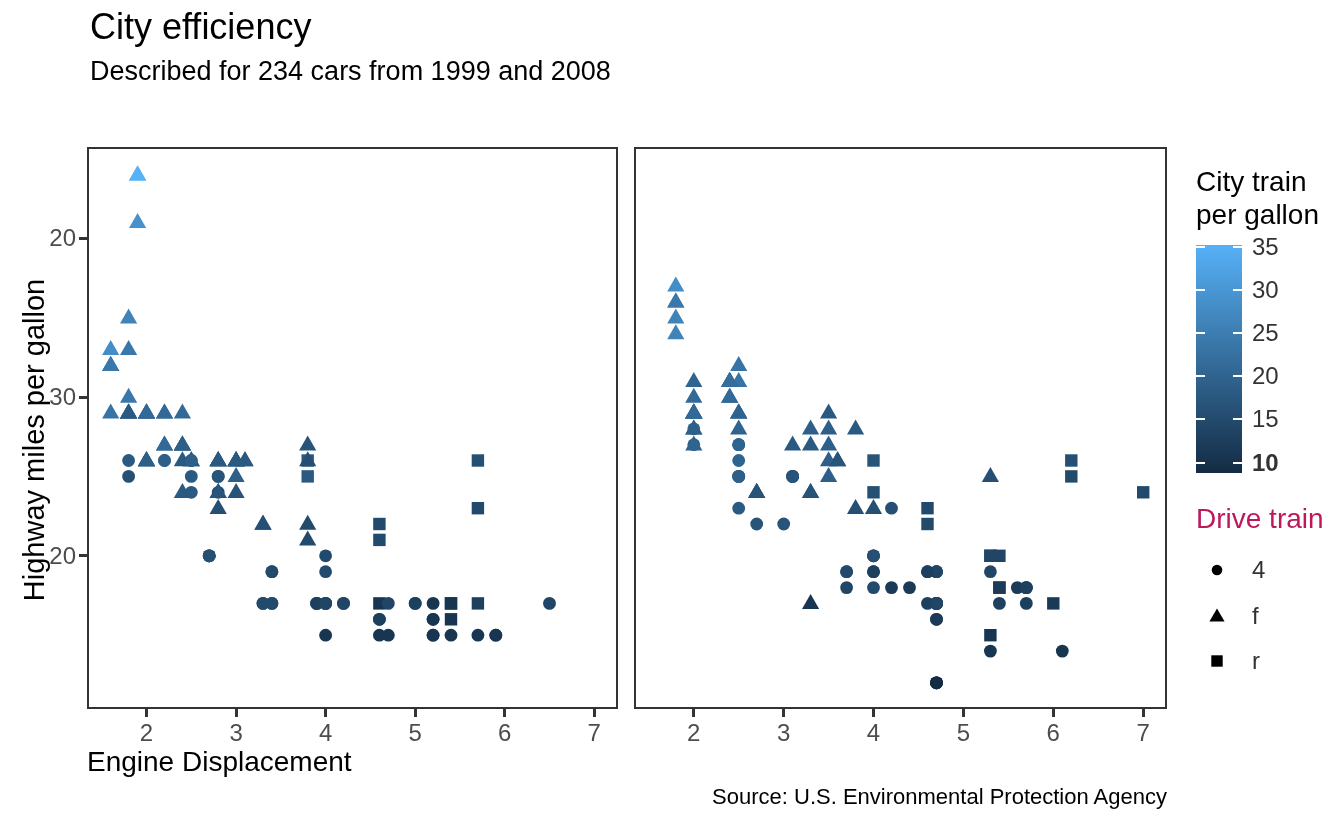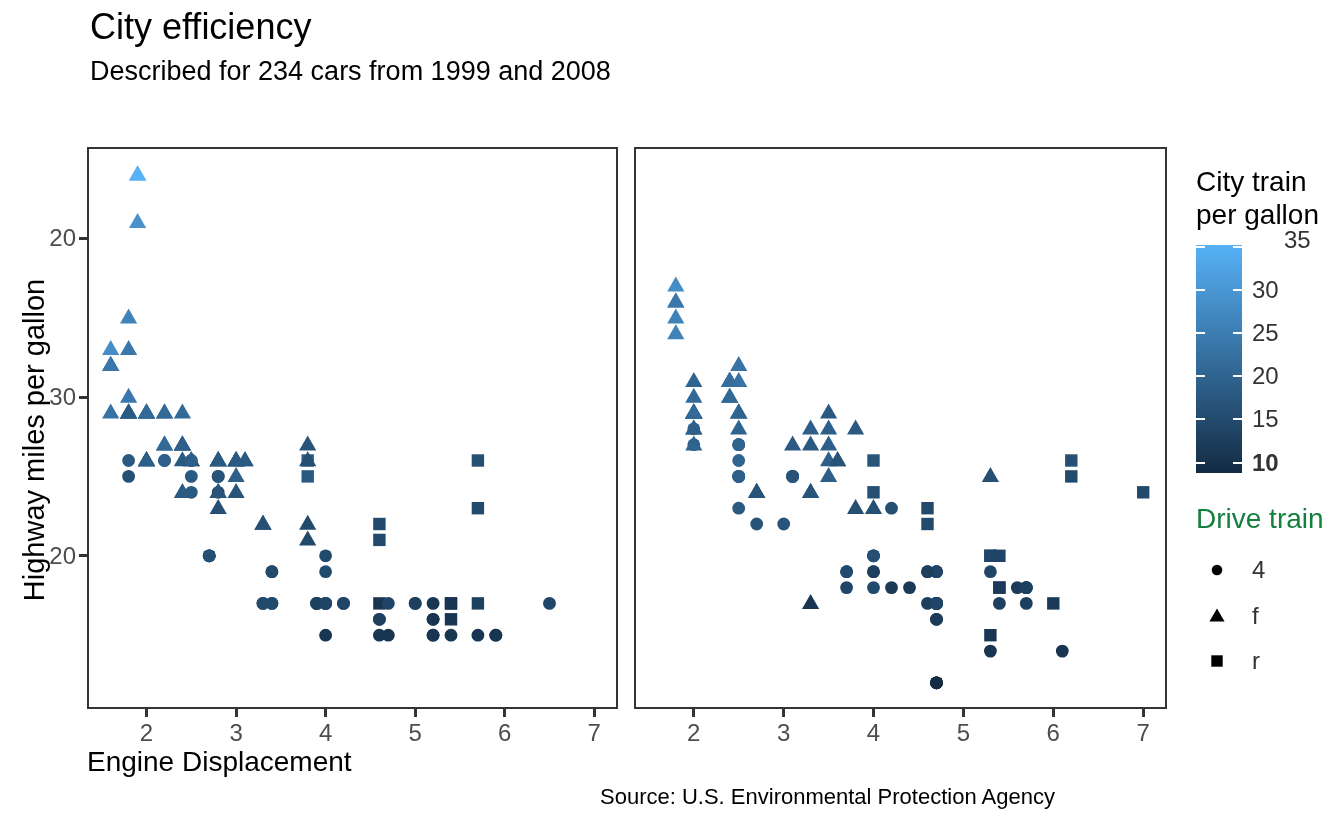--- a/index.html
+++ b/index.html
@@ -12,26 +12,26 @@
          font-size:25px;color:#141414}
   .panel{position:absolute;top:147px;height:562px;border:2px solid #333;box-sizing:border-box;background:#fff}
   .panel svg{position:absolute;left:-2px;top:-2px}
   .xtick{position:absolute;width:3px;height:8px;background:#333}
   .xticklabel{position:absolute;top:719px;font-size:24px;color:#4d4d4d;transform:translateX(-50%);white-space:nowrap}
   .ytick{position:absolute;height:3px;width:8px;background:#333}
   .yticklabel{position:absolute;width:50px;left:26px;text-align:right;font-size:24px;color:#4d4d4d;transform:translateY(-50%)}
   .axis-title-x{position:absolute;left:87px;width:1080px;top:746px;font-size:28px;color:#000}
   .axis-title-y{position:absolute;left:34px;top:440px;transform:translate(-50%,-50%) rotate(-90deg);
                 font-size:29px;color:#000;white-space:nowrap}
-  .caption{position:absolute;left:600px;width:567px;top:784px;font-size:22px;color:#000}
+  .caption{position:absolute;left:600px;width:567px;top:784px;text-align:right;font-size:22px;color:#000}
   .lg-color-title{position:absolute;left:1196px;top:165px;font-size:28px;line-height:33px;color:#000}
   .gradbar{position:absolute;left:1196px;top:245px;width:46px;height:228px}
   .gtick{position:absolute;width:9px;height:2px;background:#ffffff}
   .gticklabel{position:absolute;left:1252px;font-size:24px;color:#333;transform:translateY(-50%)}
-  .lg-shape-title{position:absolute;left:1196px;top:503px;font-size:28px;color:#15803d}
+  .lg-shape-title{position:absolute;left:1196px;top:503px;font-size:28px;color:#be185d}
   .lg-marker{position:absolute;left:1203px;width:28px;height:28px}
   .lg-label{position:absolute;left:1252px;font-size:24px;color:#333;transform:translateY(-50%)}
 </style>
 </head>
 <body>
 
 <div id="figure">
   <div class="title">City efficiency</div>
   <div class="subtitle">Described for 234 cars from 1999 and 2008</div>
 
@@ -330,21 +330,21 @@
     <div class="xtick" style="left: 1141.68px; top: 709px;"></div>
     <div class="xticklabel" style="left: 1143.18px;">7</div>
     <div class="ytick" style="left: 79px; top: 554.299px;"></div>
     <div class="yticklabel" style="top: 555.799px;">20</div>
     <div class="ytick" style="left: 79px; top: 395.542px;"></div>
     <div class="yticklabel" style="top: 397.042px;">30</div>
     <div class="ytick" style="left: 79px; top: 236.785px;"></div>
     <div class="yticklabel" style="top: 238.285px;">20</div>
     <div class="gtick" style="left: 1196px; top: 245.727px;"></div>
     <div class="gtick" style="left: 1233px; top: 245.727px;"></div>
-    <div class="gticklabel" style="top: 240px; margin-left: 32px;">35</div>
+    <div class="gticklabel" style="top: 247px;">35</div>
     <div class="gtick" style="left: 1196px; top: 288.909px;"></div>
     <div class="gtick" style="left: 1233px; top: 288.909px;"></div>
     <div class="gticklabel" style="top: 289.909px;">30</div>
     <div class="gtick" style="left: 1196px; top: 332.091px;"></div>
     <div class="gtick" style="left: 1233px; top: 332.091px;"></div>
     <div class="gticklabel" style="top: 333.091px;">25</div>
     <div class="gtick" style="left: 1196px; top: 375.273px;"></div>
     <div class="gtick" style="left: 1233px; top: 375.273px;"></div>
     <div class="gticklabel" style="top: 376.273px;">20</div>
     <div class="gtick" style="left: 1196px; top: 418.455px;"></div>

